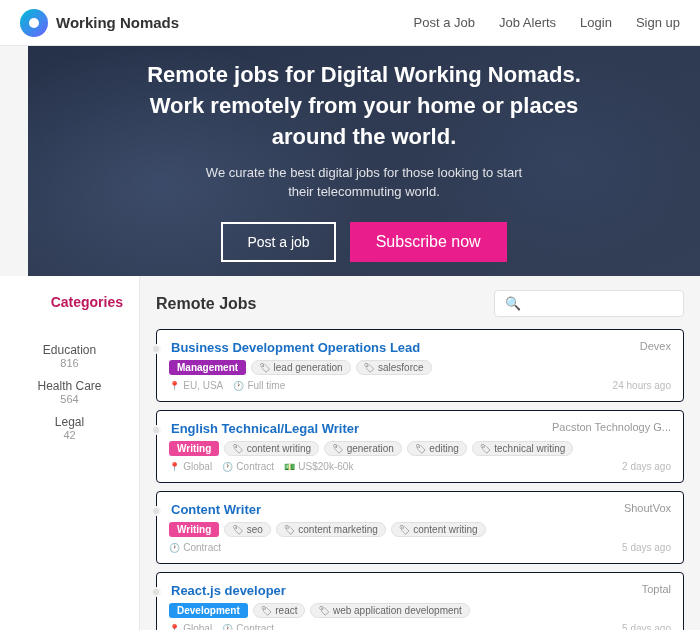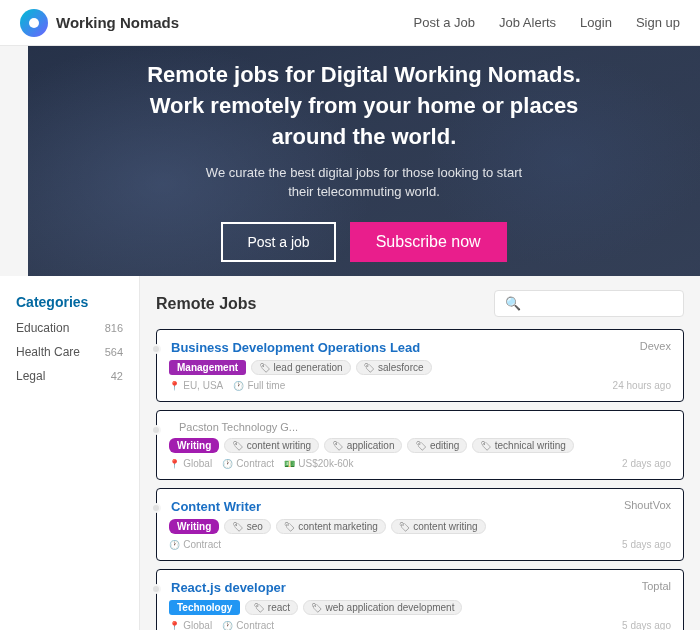--- a/index.html
+++ b/index.html
@@ -121,31 +121,33 @@
     .sidebar {
       width: 140px;
       min-width: 140px;
       background: #fff;
       padding: 18px 16px;
       border-right: 1px solid #e8e8e8;
     }
     .sidebar-title {
       font-size: 14px;
       font-weight: 700;
-      color: #0369a1;
-      margin-bottom: 6px;
+      color: #be185d;
+      margin-bottom: 28px;
+      text-align: right;
     }
     .sidebar-item {
       display: flex;
       justify-content: space-between;
       align-items: center;
       padding: 5px 0;
       font-size: 12px;
       color: #555;
       cursor: pointer;
+      flex-direction: column;
     }
     .sidebar-count {
       font-size: 11px;
       color: #999;
     }
 
     
     .jobs-area {
       flex: 1;
       padding: 14px 16px;
@@ -228,21 +230,21 @@
       align-items: flex-start;
     }
     .tag-badge {
       padding: 2px 8px;
       border-radius: 3px;
       font-size: 10px;
       font-weight: 600;
       color: #fff;
     }
     .tag-management { background: #9c27b0; }
-    .tag-writing { background: #a21caf; border-radius: 6px; }
+    .tag-writing { background: #ec4899; }
     .tag-development { background: #2196f3; }
     .tag-pill {
       display: flex;
       align-items: center;
       gap: 3px;
       font-size: 10px;
       color: #666;
       background: #f0f0f0;
       border: 1px solid #e0e0e0;
       border-radius: 10px;
@@ -348,26 +350,27 @@
       <div class="job-meta-left">
               <span class="meta-item meta-location">EU, USA</span>
               <span class="meta-item meta-type">Full time</span>
             </div>
       <span class="job-time">24 hours ago</span>
     </div>
   </div>
         <div class="job-card">
     <div class="job-dot"></div>
     <div class="job-card-top">
+      <span class="job-title">English Technical/Legal Writer</span>
       <span class="job-company">Pacston Technology G...</span>
     </div>
     <div class="job-tags">
             <span class="tag-badge tag-writing">Writing</span>
             <span class="tag-pill">content writing</span>
-            <span class="tag-pill">application</span>
+            <span class="tag-pill">generation</span>
             <span class="tag-pill">editing</span>
             <span class="tag-pill">technical writing</span>
           </div>
     <div class="job-meta">
       <div class="job-meta-left">
               <span class="meta-item meta-location">Global</span>
               <span class="meta-item meta-type">Contract</span>
               <span class="meta-item meta-salary">US$20k-60k</span>
             </div>
       <span class="job-time">2 days ago</span>
@@ -392,21 +395,21 @@
       <span class="job-time">5 days ago</span>
     </div>
   </div>
         <div class="job-card">
     <div class="job-dot"></div>
     <div class="job-card-top">
       <span class="job-title">React.js developer</span>
       <span class="job-company">Toptal</span>
     </div>
     <div class="job-tags">
-            <span class="tag-badge tag-development">Technology</span>
+            <span class="tag-badge tag-development">Development</span>
             <span class="tag-pill">react</span>
             <span class="tag-pill">web application development</span>
           </div>
     <div class="job-meta">
       <div class="job-meta-left">
               <span class="meta-item meta-location">Global</span>
               <span class="meta-item meta-type">Contract</span>
             </div>
       <span class="job-time">5 days ago</span>
     </div>

